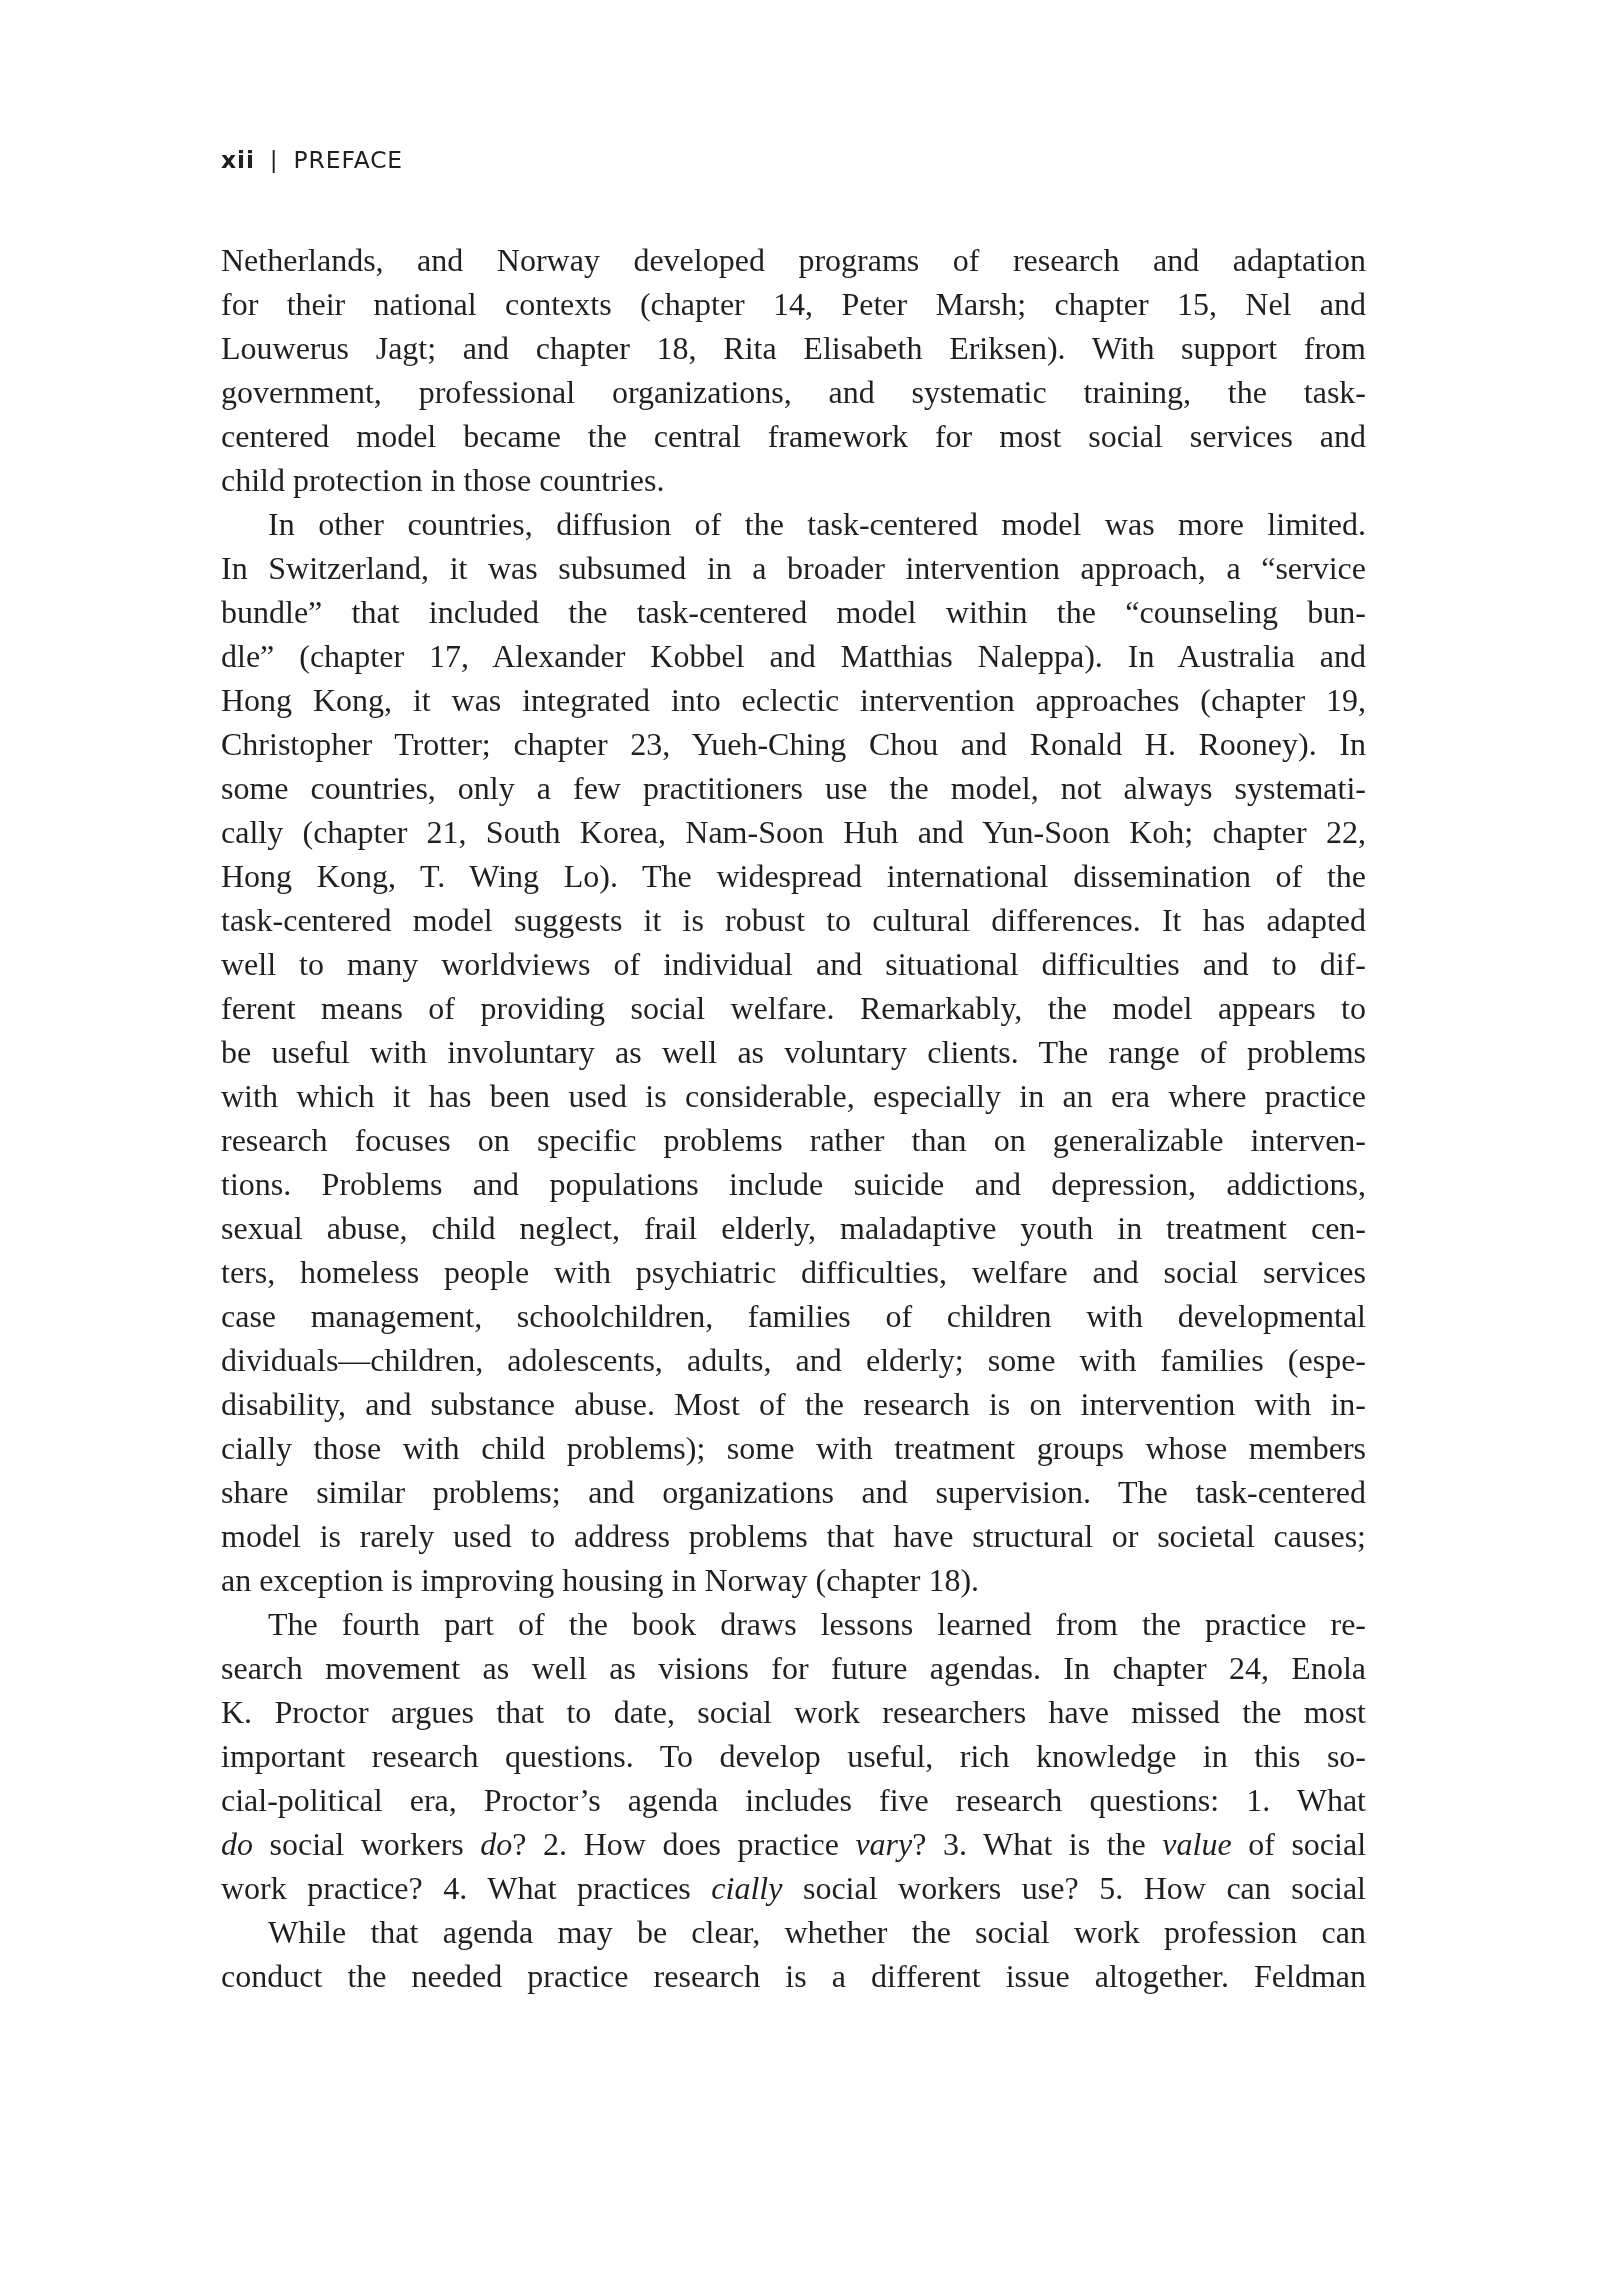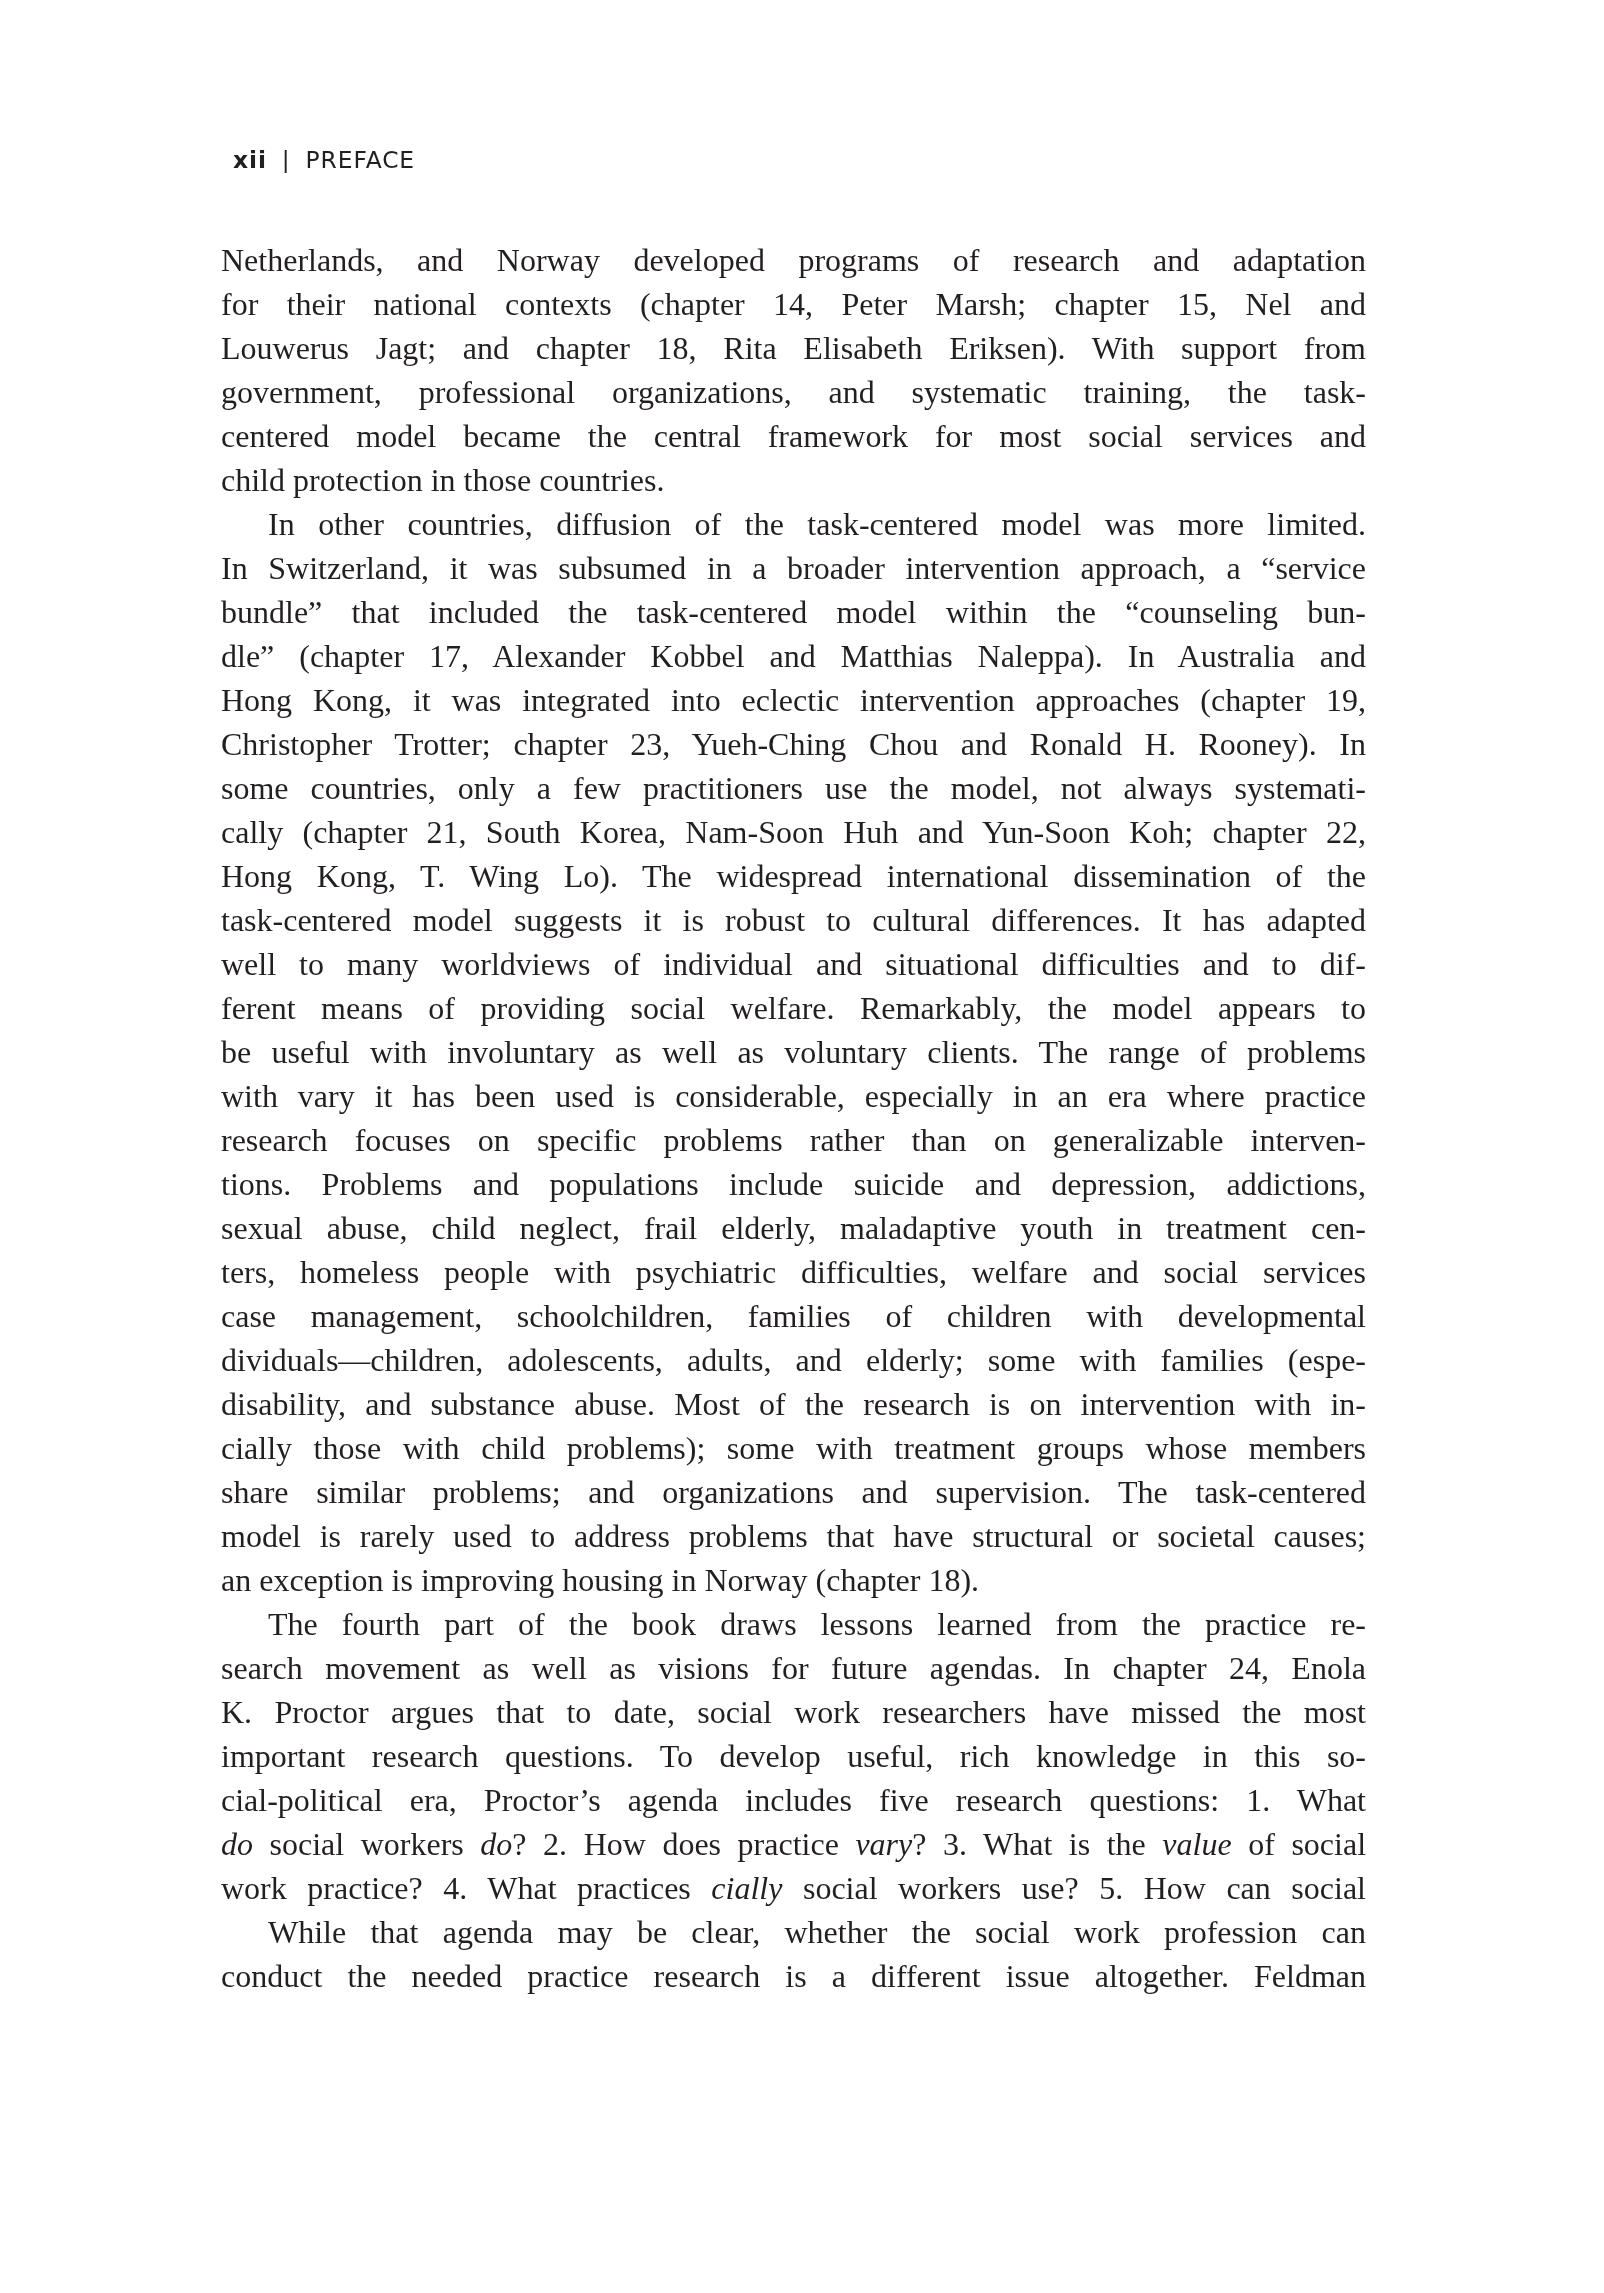--- a/index.html
+++ b/index.html
@@ -6,21 +6,21 @@
   body {
     width: 1605px; height: 2294px; background: #ffffff;
     position: relative; overflow: hidden;
     color: #231f20;
   }
   .running-head {
     position: absolute; left: 221px; top: 146px;
     font-family: "DejaVu Sans", sans-serif; font-size: 23.4px;
     letter-spacing: 0.9px; color: #231f20;
   }
-  .running-head .folio { font-weight: bold; margin-left: 12px; }
+  .running-head .folio { font-weight: bold; }
   .running-head .sep { margin: 0 15px; font-weight: normal; }
   .body-text {
     position: absolute; left: 221px; top: 238px; width: 1145px;
     font-family: "Liberation Serif", serif; font-size: 32px;
   }
   .line {
     height: 44px; line-height: 44px;
     white-space: nowrap;
     text-align: justify; text-align-last: justify;
   }
@@ -47,21 +47,21 @@
     <div class="line">dle” (chapter 17, Alexander Kobbel and Matthias Naleppa). In Australia and</div>
     <div class="line">Hong Kong, it was integrated into eclectic intervention approaches (chapter 19,</div>
     <div class="line">Christopher Trotter; chapter 23, Yueh-Ching Chou and Ronald H. Rooney). In</div>
     <div class="line">some countries, only a few practitioners use the model, not always systemati-</div>
     <div class="line">cally (chapter 21, South Korea, Nam-Soon Huh and Yun-Soon Koh; chapter 22,</div>
     <div class="line">Hong Kong, T. Wing Lo). The widespread international dissemination of the</div>
     <div class="line">task-centered model suggests it is robust to cultural differences. It has adapted</div>
     <div class="line">well to many worldviews of individual and situational difficulties and to dif-</div>
     <div class="line">ferent means of providing social welfare. Remarkably, the model appears to</div>
     <div class="line">be useful with involuntary as well as voluntary clients. The range of problems</div>
-    <div class="line">with vary it has been used is considerable, especially in an era where practice</div>
+    <div class="line">with which it has been used is considerable, especially in an era where practice</div>
     <div class="line">research focuses on specific problems rather than on generalizable interven-</div>
     <div class="line">tions. Problems and populations include suicide and depression, addictions,</div>
     <div class="line">sexual abuse, child neglect, frail elderly, maladaptive youth in treatment cen-</div>
     <div class="line">ters, homeless people with psychiatric difficulties, welfare and social services</div>
     <div class="line">case management, schoolchildren, families of children with developmental</div>
     <div class="line">dividuals—children, adolescents, adults, and elderly; some with families (espe-</div>
     <div class="line">disability, and substance abuse. Most of the research is on intervention with in-</div>
     <div class="line">cially those with child problems); some with treatment groups whose members</div>
     <div class="line">share similar problems; and organizations and supervision. The task-centered</div>
     <div class="line">model is rarely used to address problems that have structural or societal causes;</div>

